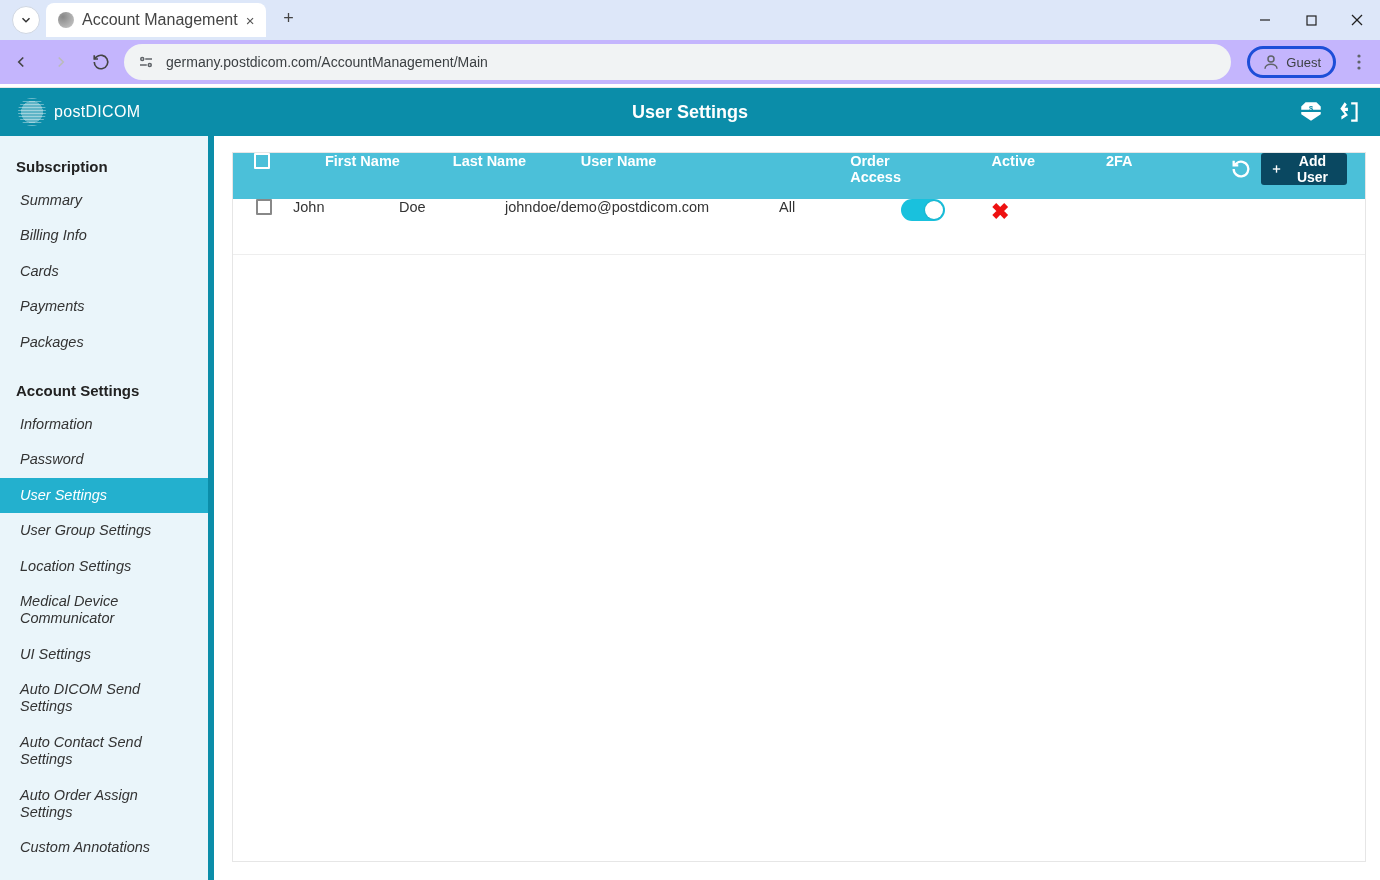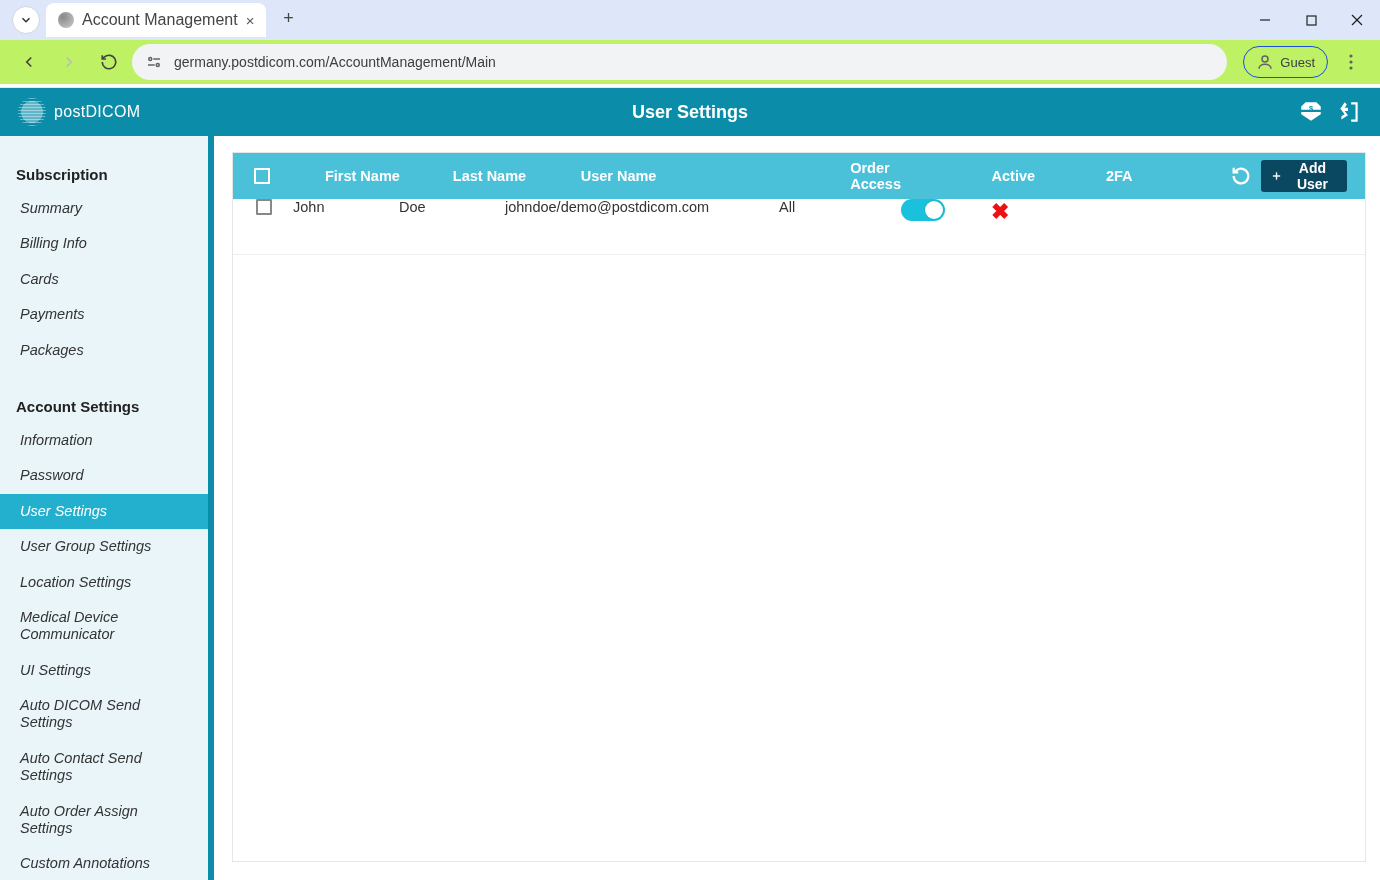--- a/index.html
+++ b/index.html
@@ -11,47 +11,47 @@
   .tab-strip-left { display: flex; align-items: center; height: 100%; }
   .chevron-btn { width: 28px; height: 28px; border-radius: 50%; background: #fff; display: flex; align-items: center; justify-content: center; margin: 0 6px; cursor: pointer; border: 1px solid #d0d7e2;}
   .tab { height: 34px; background: #fff; border-radius: 8px 8px 0 0; display: flex; align-items: center; padding: 0 12px; min-width: 220px; position: relative; gap: 8px; }
   .tab .favicon { width: 16px; height: 16px; border-radius: 50%; background: radial-gradient(circle at 30% 30%, #888, #ccc); }
   .tab .title { font-size: 16px; color: #444; flex: 1; }
   .tab .close { font-size: 15px; color: #555; cursor: pointer; line-height: 1; }
   .newtab { width: 28px; height: 28px; display: flex; align-items: center; justify-content: center; font-size: 18px; color: #444; cursor: pointer; margin-left: 8px; margin-bottom: 3px;}
   .window-controls { margin-left: auto; display: flex; height: 100%; align-items: center; }
   .window-controls div { width: 46px; height: 100%; display: flex; align-items: center; justify-content: center; font-size: 14px; color: #222; cursor: pointer; }
   
-  .toolbar { height: 44px; background: #bef264; display: flex; align-items: center; padding: 0 12px; gap: 6px;}
+  .toolbar { height: 44px; background: #c4b5fd; display: flex; align-items: center; padding: 0 4px; gap: 6px;}
   .nav-btn { width: 34px; height: 34px; display: flex; align-items: center; justify-content: center; color: #555; cursor: pointer; border-radius: 50%; }
   .nav-btn.disabled { color: #bbb; }
   .address-bar { flex: 1; height: 36px; background: #f1f3f4; border-radius: 18px; display: flex; align-items: center; padding: 0 12px; gap: 10px; font-size: 14px; color: #3c4043; }
   .address-bar .site-icon { width: 20px; height: 20px; display: flex; align-items: center; justify-content: center; color: #5f6368; }
-  .guest-chip { height: 32px; border: 1px solid #1d4ed8; border-radius: 16px; display: flex; align-items: center; padding: 0 12px; gap: 6px; font-size: 13px; color: #3c4043; margin-left: 10px; cursor: pointer;}
+  .guest-chip { height: 32px; border: 3px solid #1d4ed8; border-radius: 16px; display: flex; align-items: center; padding: 0 12px; gap: 6px; font-size: 13px; color: #3c4043; margin-left: 10px; cursor: pointer;}
   .kebab { width: 34px; height: 34px; display: flex; align-items: center; justify-content: center; cursor: pointer; color: #5f6368; }
 
   
   .app { width: 100%; height: calc(880px - 88px); display: flex; flex-direction: column; }
   .app-header { height: 48px; background: #0b8da9; display: flex; align-items: center; padding: 0 18px; color: #fff; position: relative; }
   .logo { display: flex; align-items: center; gap: 8px; font-size: 16px; font-weight: 500; letter-spacing: 0.3px;}
   .logo-icon { width: 28px; height: 28px; border-radius: 50%; background: radial-gradient(circle, rgba(255,255,255,0.35) 0 55%, transparent 56%), repeating-linear-gradient(0deg, rgba(255,255,255,0.4) 0 1px, transparent 1px 3px); background-color: #0b8da9; }
   .header-title { position: absolute; left: 50%; transform: translateX(-50%); font-size: 18px; font-weight: 700; }
   .header-icons { margin-left: auto; display: flex; gap: 12px; }
   .header-icons svg { width: 26px; height: 26px; cursor: pointer; }
 
   .app-body { flex: 1; display: flex; overflow: hidden; }
   .sidebar { width: 214px; background: #eaf5fa; height: 100%; overflow-y: auto; position: relative; }
   .side-scroll-indicator { position: absolute; right: 0; top: 0; bottom: 0; width: 6px; background: #0b8da9; }
-  .side-section-title { font-weight: 700; color: #222; padding: 30px 16px 8px; font-size: 15px; }
+  .side-section-title { font-weight: 700; color: #222; padding: 22px 16px 8px; font-size: 15px; }
   .side-item { padding: 9px 20px; font-size: 14.5px; color: #333; cursor: pointer; line-height: 1.2; font-style: italic; }
   .side-item.active { background: #23b0ce; color: #fff; }
   
   .content { flex: 1; background: #fff; padding: 16px 14px 16px 18px; overflow: auto; }
   .panel { border: 1px solid #e6e6e6; background:#fff; min-height: 710px;}
-  .table-header { background: #4bc0d9; color: #fff; display: flex; align-items: center; height: 46px; padding: 0 10px; font-size: 14.5px; font-weight: 600; gap: 36px; }
+  .table-header { background: #4bc0d9; color: #fff; display: flex; align-items: flex-start; height: 46px; padding: 0 10px; font-size: 14.5px; font-weight: 600; gap: 36px; }
   .th { padding: 0 8px; }
   .th.check { width: 42px; display:flex; justify-content:center;}
   .th.fn { width: 106px; }
   .th.ln { width: 106px; }
   .th.un { width: 274px; }
   .th.oa { width: 122px; }
   .th.ac { width: 90px; }
   .th.tfa { width: 100px; }
   .th.actions { margin-left:auto; display:flex; align-items:center; gap:8px;}
   .refresh-btn { width: 30px; height: 30px; display:flex; align-items:center; justify-content:center; cursor:pointer; color:#fff;}

